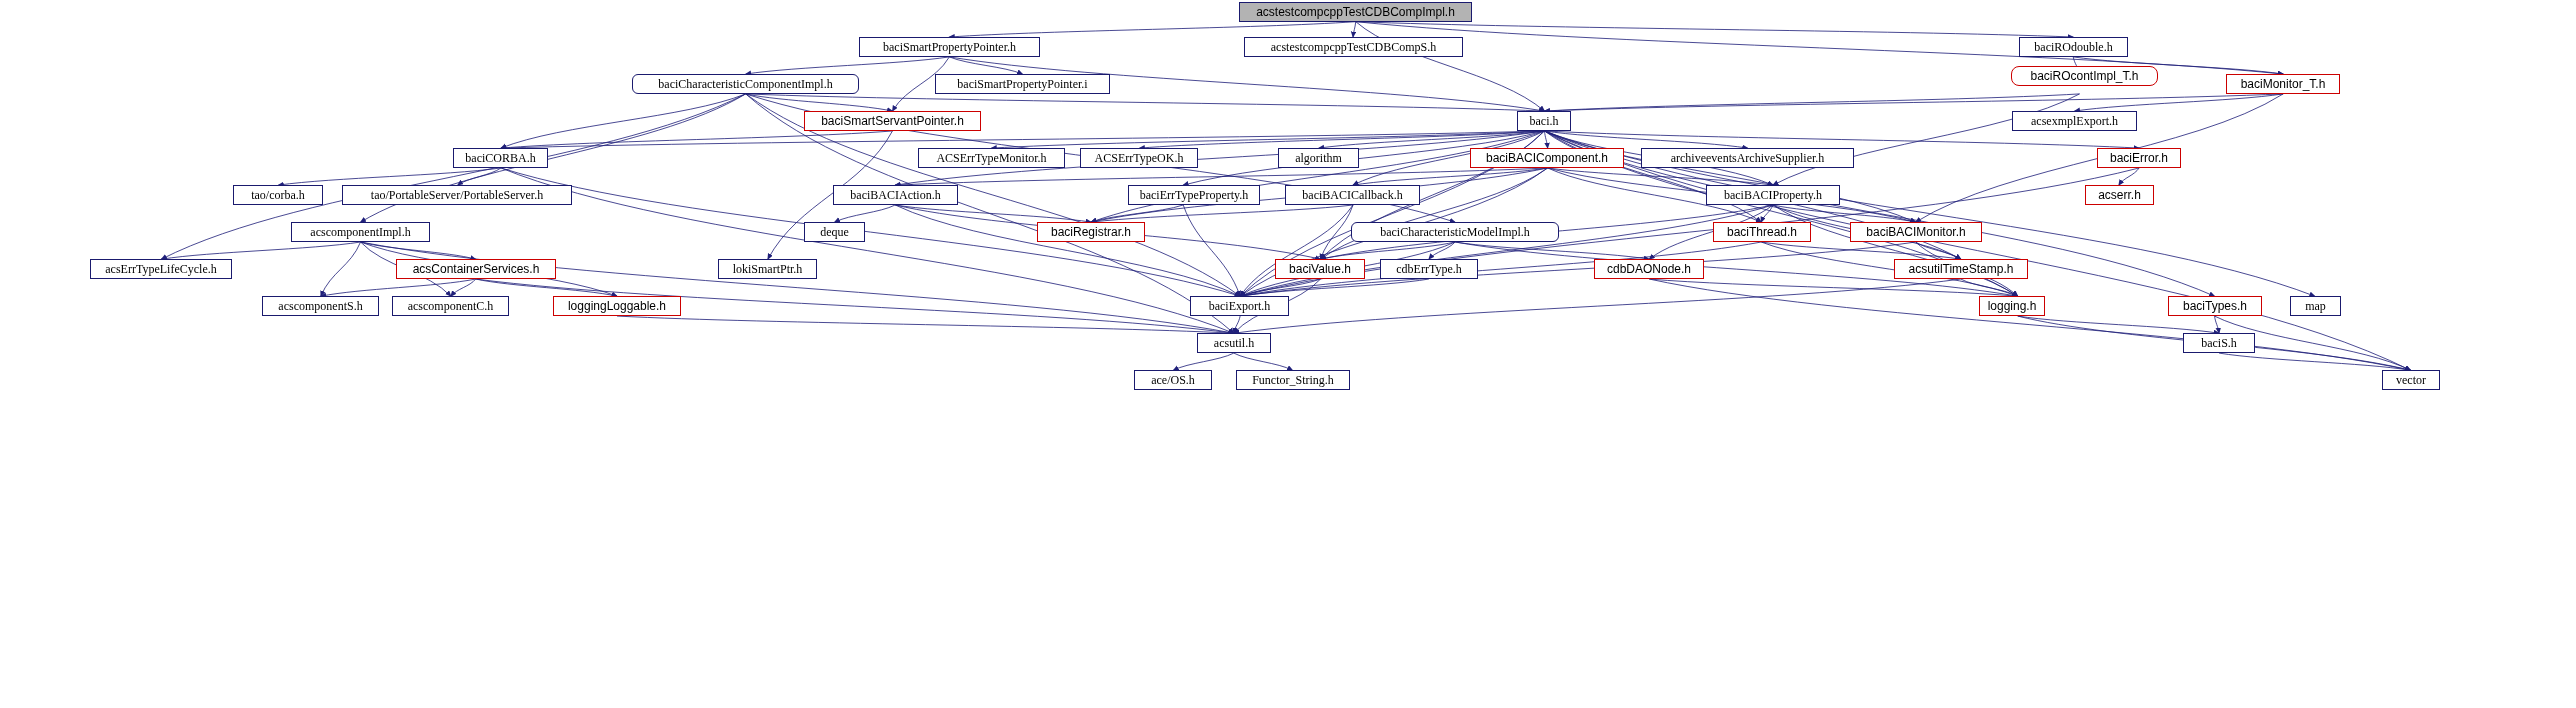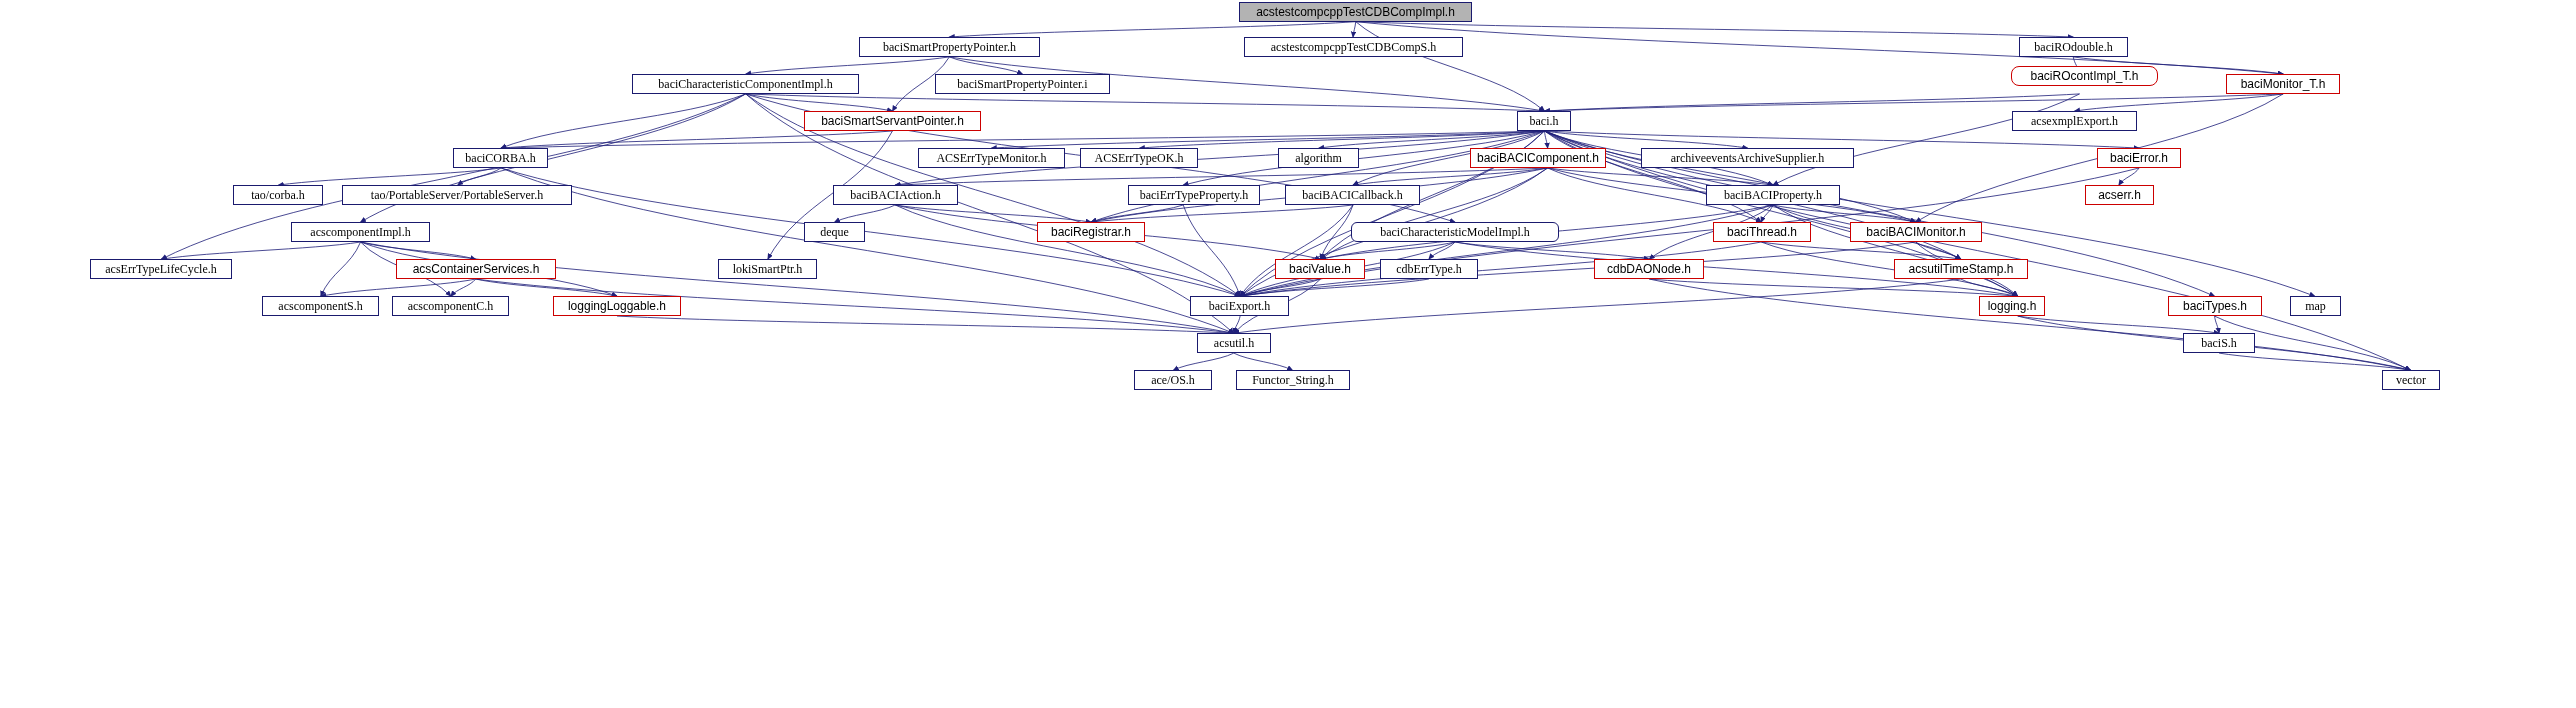--- a/index.html
+++ b/index.html
@@ -183,21 +183,21 @@
     </div>
     <div class="node plain" style="left: 859px; top: 37px; width: 181px;">
       <span>baciSmartPropertyPointer.h</span>
     </div>
     <div class="node plain" style="left: 1244px; top: 37px; width: 219px;">
       <span>acstestcompcppTestCDBCompS.h</span>
     </div>
     <div class="node plain" style="left: 2019px; top: 37px; width: 109px;">
       <span>baciROdouble.h</span>
     </div>
-    <div class="node plain" style="left: 632px; top: 74px; width: 227px;">
+    <div class="node plain" style="left: 632px; top: 74px; width: 227px; border-radius: 6px;">
       <span>baciCharacteristicComponentImpl.h</span>
     </div>
     <div class="node plain" style="left: 935px; top: 74px; width: 175px;">
       <span>baciSmartPropertyPointer.i</span>
     </div>
     <div class="node red" style="left: 2011px; top: 66px; width: 147px; border-radius: 8px;">
       <span>baciROcontImpl_T.h</span>
     </div>
     <div class="node red" style="left: 2226px; top: 74px; width: 114px;">
       <span>baciMonitor_T.h</span>
@@ -216,21 +216,21 @@
     </div>
     <div class="node plain" style="left: 918px; top: 148px; width: 147px;">
       <span>ACSErrTypeMonitor.h</span>
     </div>
     <div class="node plain" style="left: 1080px; top: 148px; width: 118px;">
       <span>ACSErrTypeOK.h</span>
     </div>
     <div class="node plain" style="left: 1278px; top: 148px; width: 81px;">
       <span>algorithm</span>
     </div>
-    <div class="node red" style="left: 1470px; top: 148px; width: 136px; align-items: center;">
+    <div class="node red" style="left: 1470px; top: 148px; width: 154px; align-items: center;">
       <span>baciBACIComponent.h</span>
     </div>
     <div class="node plain" style="left: 1641px; top: 148px; width: 213px;">
       <span>archiveeventsArchiveSupplier.h</span>
     </div>
     <div class="node red" style="left: 2097px; top: 148px; width: 84px;">
       <span>baciError.h</span>
     </div>
     <div class="node plain" style="left: 233px; top: 185px; width: 90px;">
       <span>tao/corba.h</span>

